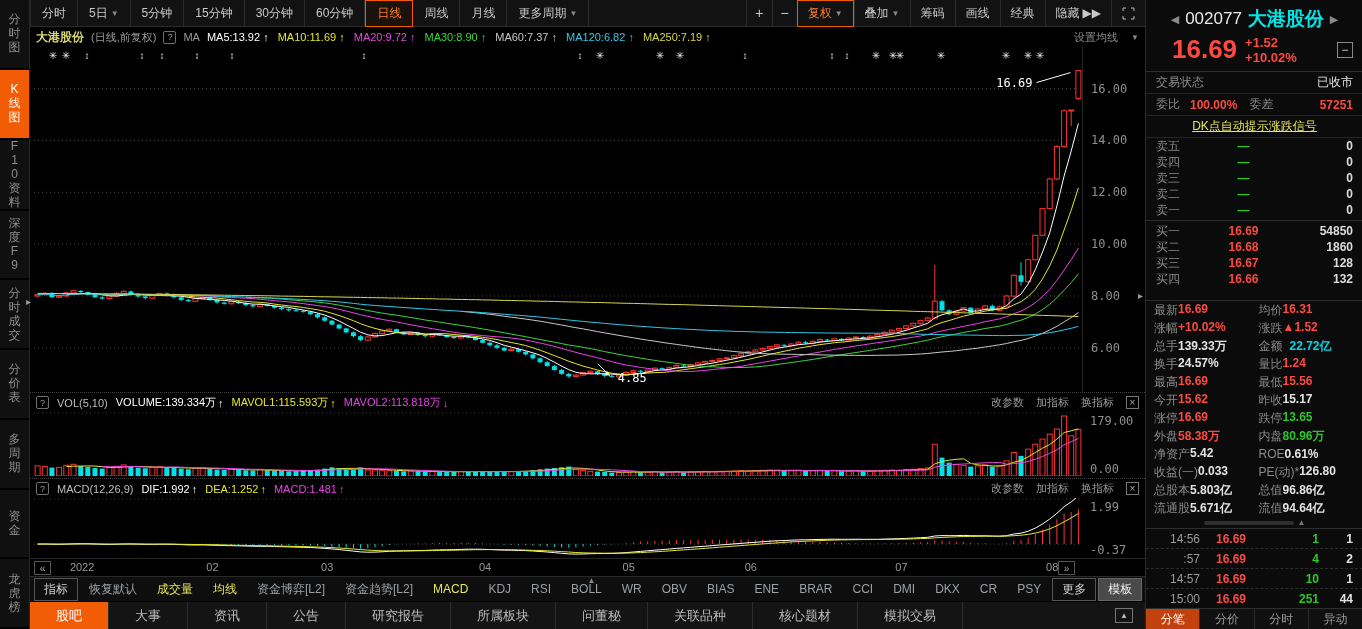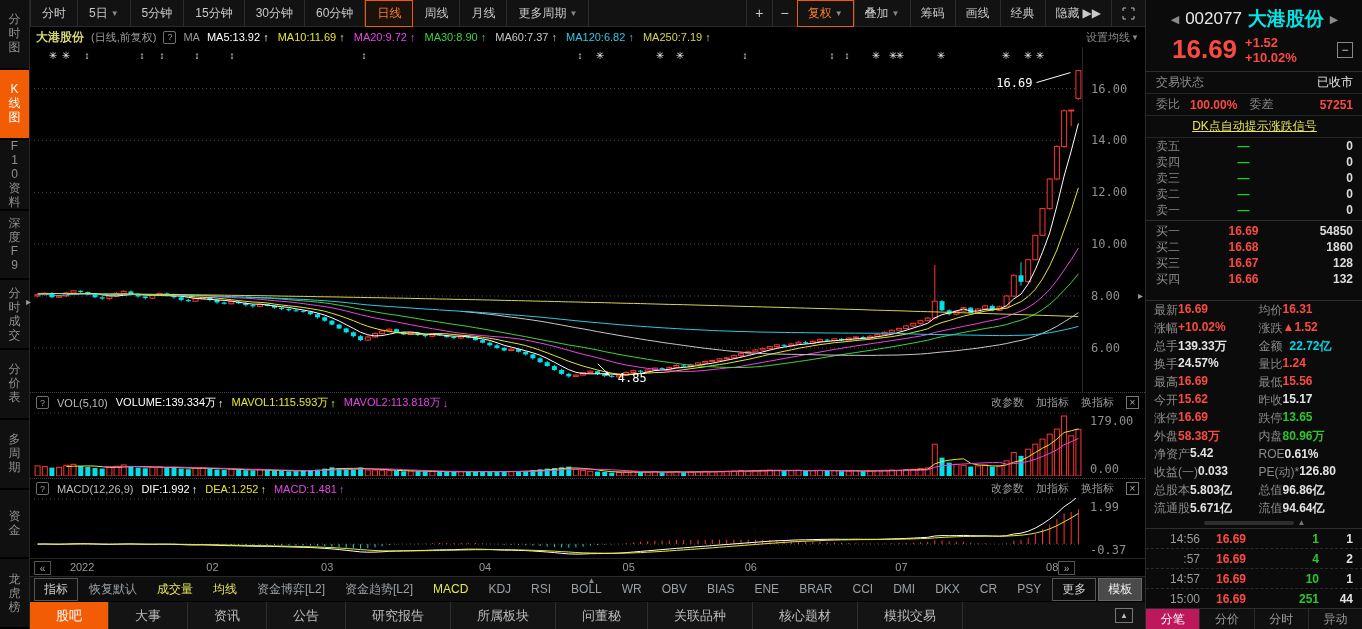--- a/index.html
+++ b/index.html
@@ -24,21 +24,21 @@
   .caret { font-size:8px; color:#8a8a8a; }
   #right-tools { display:flex; height:27px; align-items:center; }
   .rtool { padding:0 10px; height:27px; display:flex; align-items:center; gap:3px; color:#c9c9c9; border-left:1px solid #2c2c2c; cursor:pointer; white-space:nowrap; }
   .rtool.sel { color:#ff7d2e; border:1px solid #f25a02; }
   .rtool.narrow { padding:0 8px; font-size:14px; }
 
   #ma-row { position:absolute; left:0; top:27px; width:1115px; height:20px; display:flex; align-items:center; gap:7px; font-size:11px; padding:0 6px; color:#9a9a9a; }
   #ma-row .sym { color:#d8d875; font-weight:bold; font-size:12px; }
   .help-box { display:inline-flex; width:13px; height:13px; border:1px solid #6f6f6f; color:#9a9a9a; font-size:9px; align-items:center; justify-content:center; border-radius:2px; }
   .ma-item { display:flex; gap:2px; align-items:center; white-space:nowrap; }
-  #ma-set { margin-left:auto; color:#8a8a8a; display:flex; gap:1px; align-items:center; cursor:pointer;text-align:center; }
+  #ma-set { margin-left:auto; color:#8a8a8a; display:flex; gap:13px; align-items:center; cursor:pointer;text-align:center; }
 
   #main-plot { position:absolute; left:0; top:47px; width:1115px; height:345px; }
   #main-svg { position:absolute; left:4px; top:0; }
   #y-axis { position:absolute; left:1052px; top:0; width:44px; height:345px; border-left:1px solid #262626; }
   .ylab { position:absolute; left:8px; color:#8f8f8f; font-size:12px; font-family:"DejaVu Sans Mono",monospace; }
 
   .pane-head { position:absolute; left:0; width:1115px; height:20px; display:flex; align-items:center; gap:8px; font-size:11px; padding:0 6px; border-top:1px dotted #3f3f3f; }
   .pane-head .ctl { margin-left:auto; display:flex; gap:12px; color:#9a9a9a; align-items:center; }
   .close-box { width:13px; height:13px; border:1px solid #777; color:#aaa; font-size:10px; display:flex; align-items:center; justify-content:center; }
   #vol-head { top:392px; }
@@ -102,21 +102,21 @@
 
   #qp-ticks { position:absolute; top:528px; width:217px; border-top:1px solid #2e2e2e; }
   .tick-row { display:flex; align-items:center; height:20px; padding:0 10px; border-bottom:1px dashed #2c2c2c; font-weight:bold; }
   .tick-row .t { width:44px; color:#9a9a9a; text-align:right; font-weight:normal; }
   .tick-row .p { width:62px; text-align:center; }
   .tick-row .v { flex:1; text-align:right; }
   .tick-row .c { width:34px; text-align:right; color:#e2e2e2; }
 
   #qp-tabs { position:absolute; top:608px; left:0; width:217px; height:21px; display:flex; border-top:1px solid #2e2e2e; background:#101010; }
   .qtab { flex:1; display:flex; align-items:center; justify-content:center; color:#9a9a9a; border-right:1px solid #2a2a2a; cursor:pointer; font-size:12px; }
-  .qtab.sel { background:#be185d; color:#fff; }
+  .qtab.sel { background:#c2410c; color:#fff; }
 </style>
 </head>
 <body>
 
 <div id="app">
   <div id="left-rail">
       <div class="rail-item">
         <div>分</div>
         <div>时</div>
         <div>图</div>

